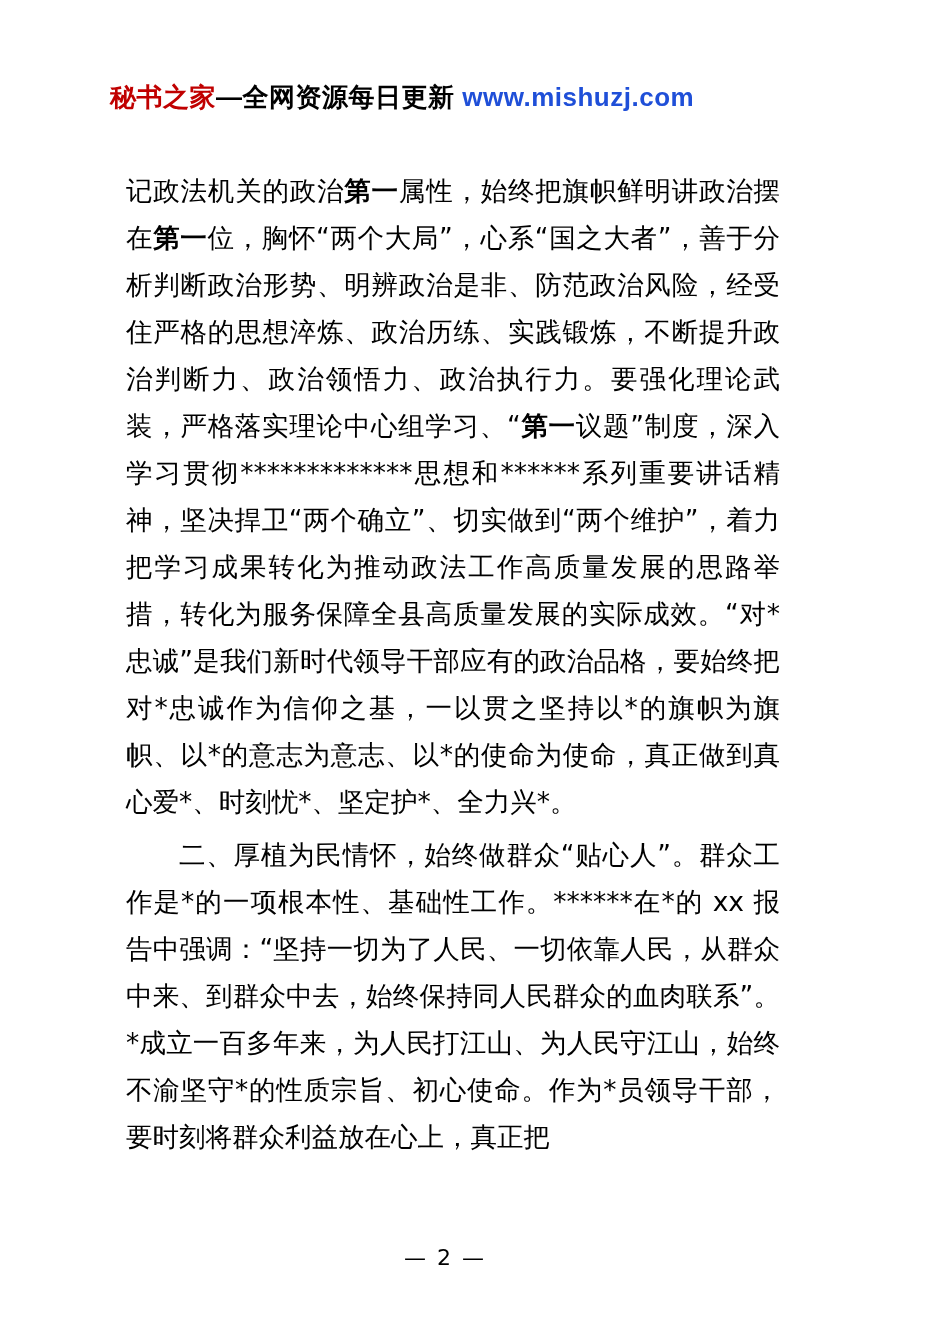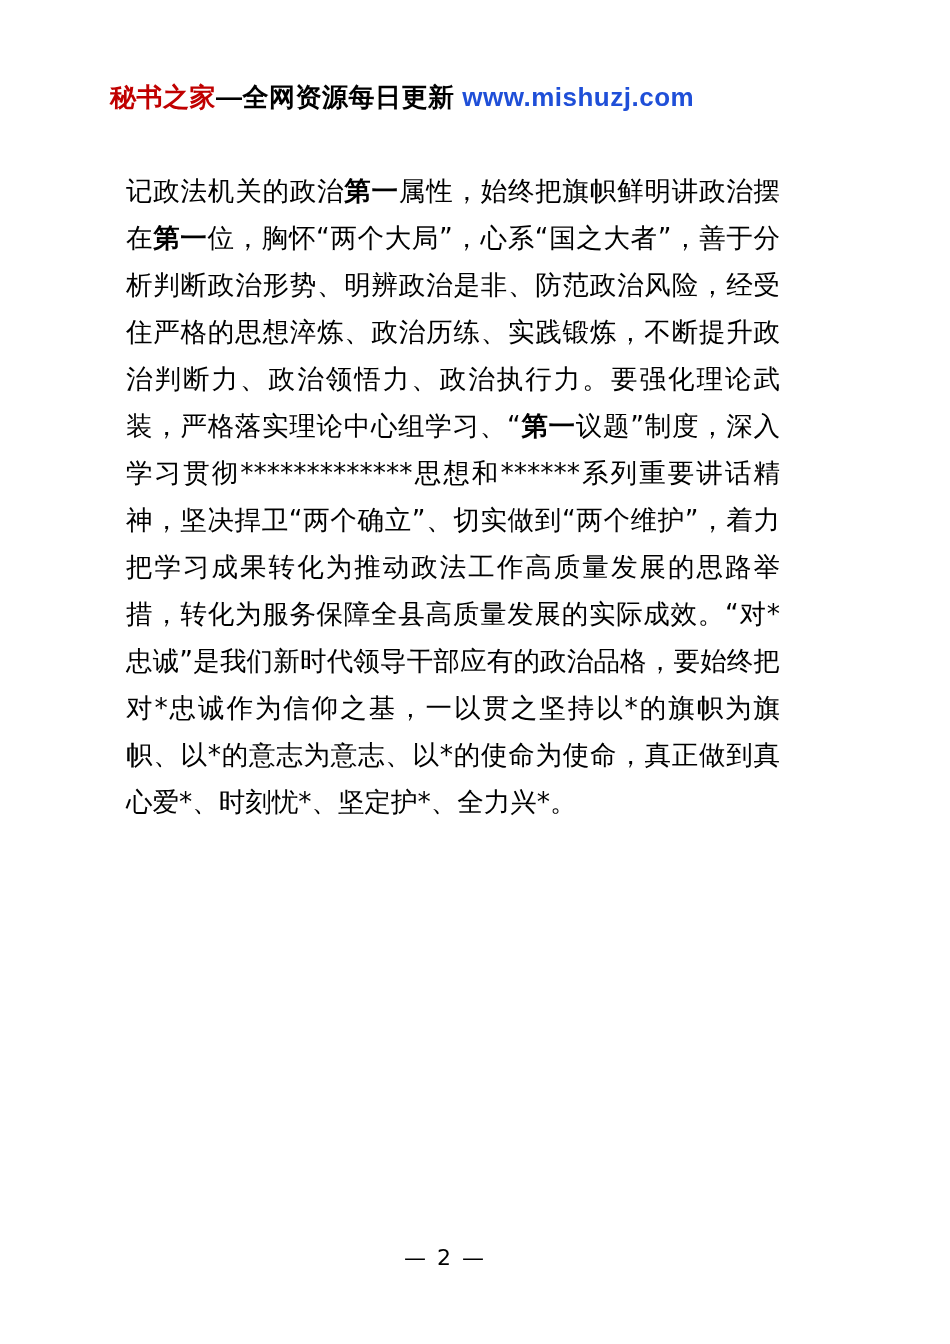--- a/index.html
+++ b/index.html
@@ -78,17 +78,18 @@
 <body>
 
 <div class="page">
 
   <div class="header">
     <span class="brand">秘书之家</span><span class="tagline">—全网资源每日更新 </span><span class="url">www.mishuzj.com</span>
   </div>
 
   <div class="body-text" id="body-container">
       <div class="para"><span>记政法机关的政治</span><span class="bold">第一</span><span>属性，始终把旗帜鲜明讲政治摆在</span><span class="bold">第一</span><span>位，胸怀“两个大局”，心系“国之大者”，善于分析判断政治形势、明辨政治是非、防范政治风险，经受住严格的思想淬炼、政治历练、实践锻炼，不断提升政治判断力、政治领悟力、政治执行力。要强化理论武装，严格落实理论中心组学习、“</span><span class="bold">第一</span><span>议题”制度，深入学习贯彻*************思想和******系列重要讲话精神，坚决捍卫“两个确立”、切实做到“两个维护”，着力把学习成果转化为推动政法工作高质量发展的思路举措，转化为服务保障全县高质量发展的实际成效。“对*忠诚”是我们新时代领导干部应有的政治品格，要始终把对*忠诚作为信仰之基，一以贯之坚持以*的旗帜为旗帜、以*的意志为意志、以*的使命为使命，真正做到真心爱*、时刻忧*、坚定护*、全力兴*。</span></div>
+      <div class="para indent"><span>二、厚植为民情怀，始终做群众“贴心人”。群众工作是*的一项根本性、基础性工作。******在*的 xx 报告中强调：“坚持一切为了人民、一切依靠人民，从群众中来、到群众中去，始终保持同人民群众的血肉联系”。*成立一百多年来，为人民打江山、为人民守江山，始终不渝坚守*的性质宗旨、初心使命。作为*员领导干部，要时刻将群众利益放在心上，真正把</span></div>
     </div>
 
   <div class="footer">— 2 —</div>
 
 </div>
 
 </body></html>

